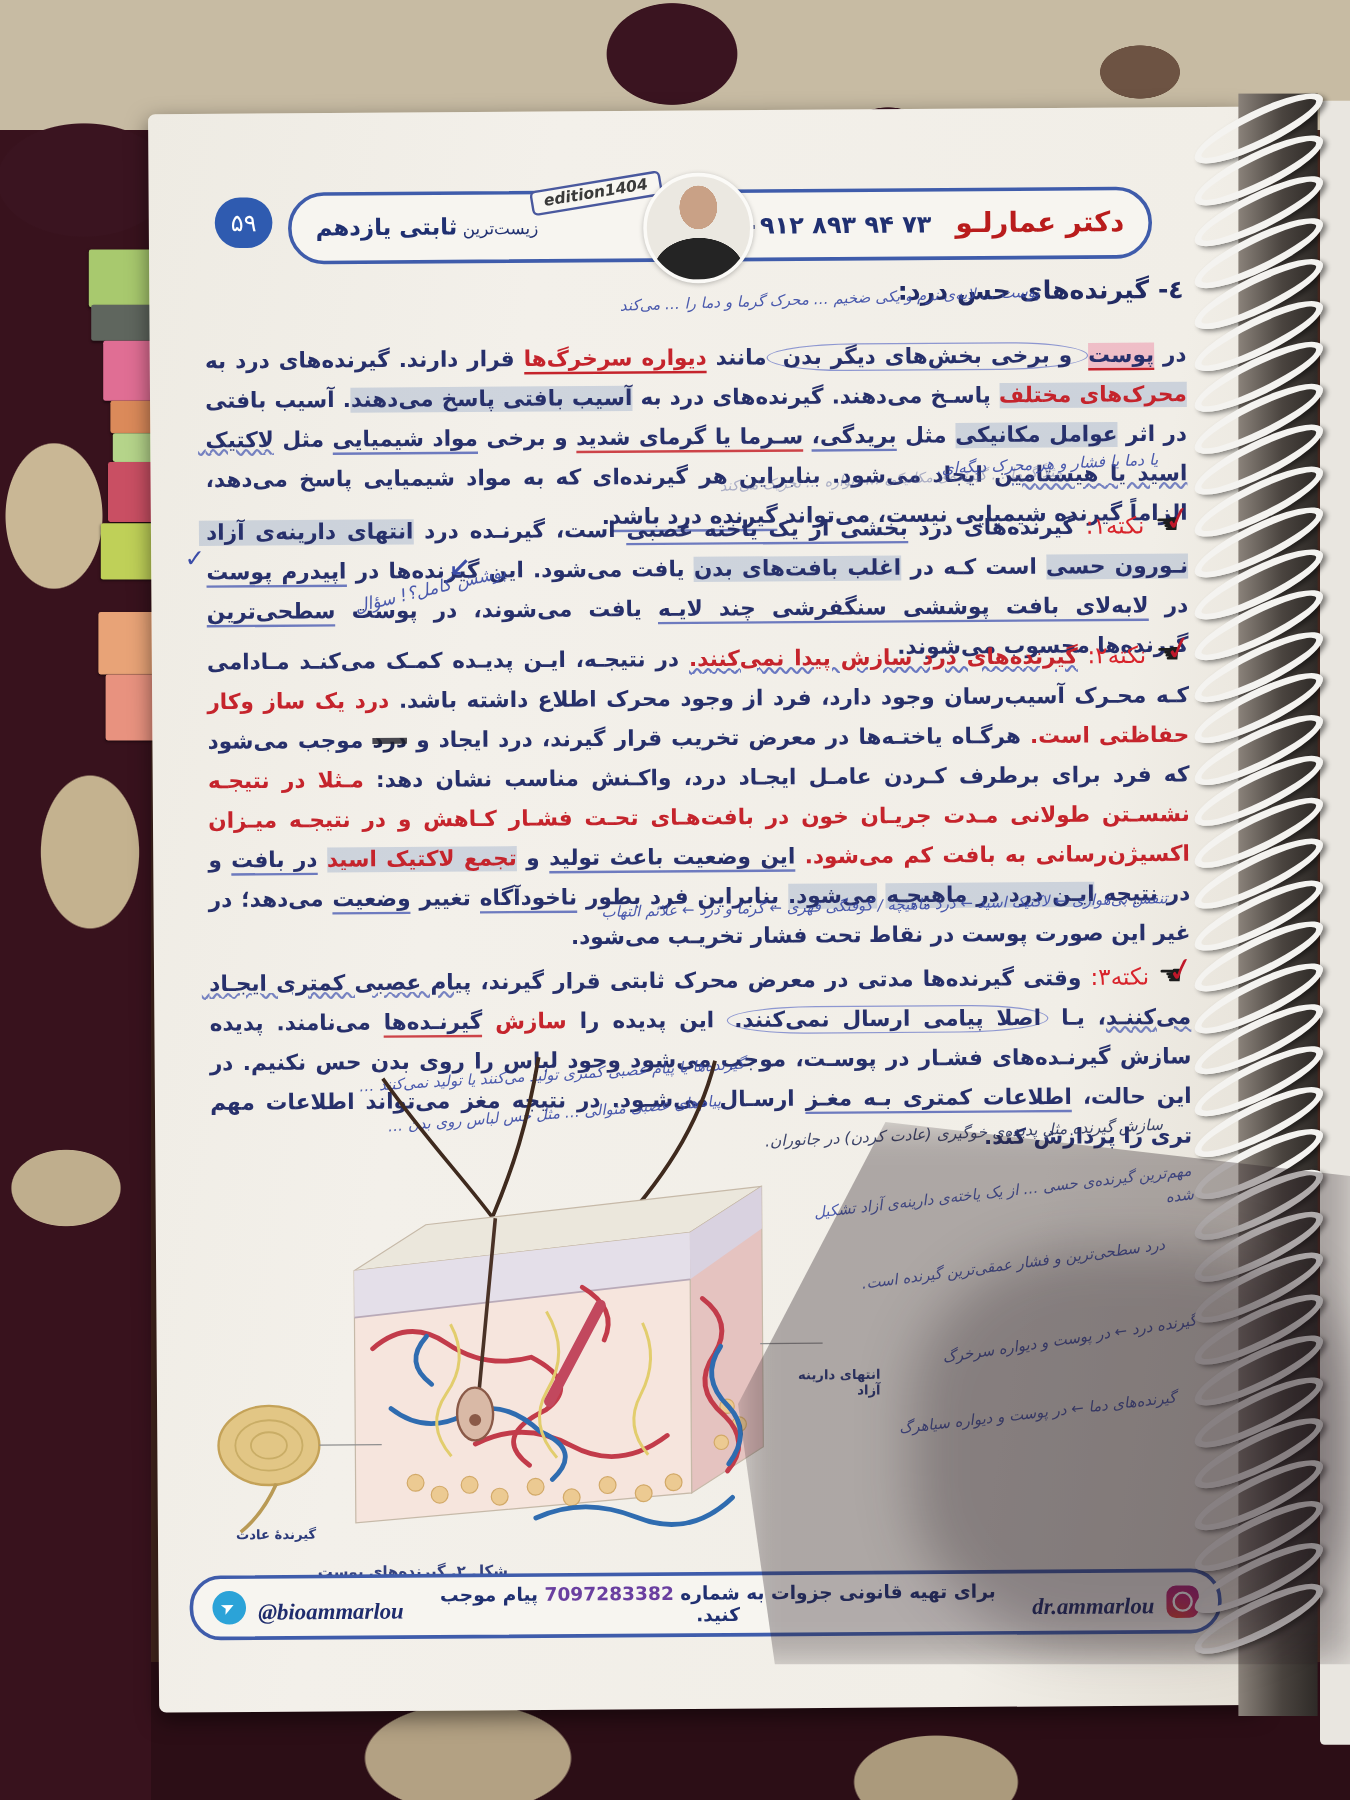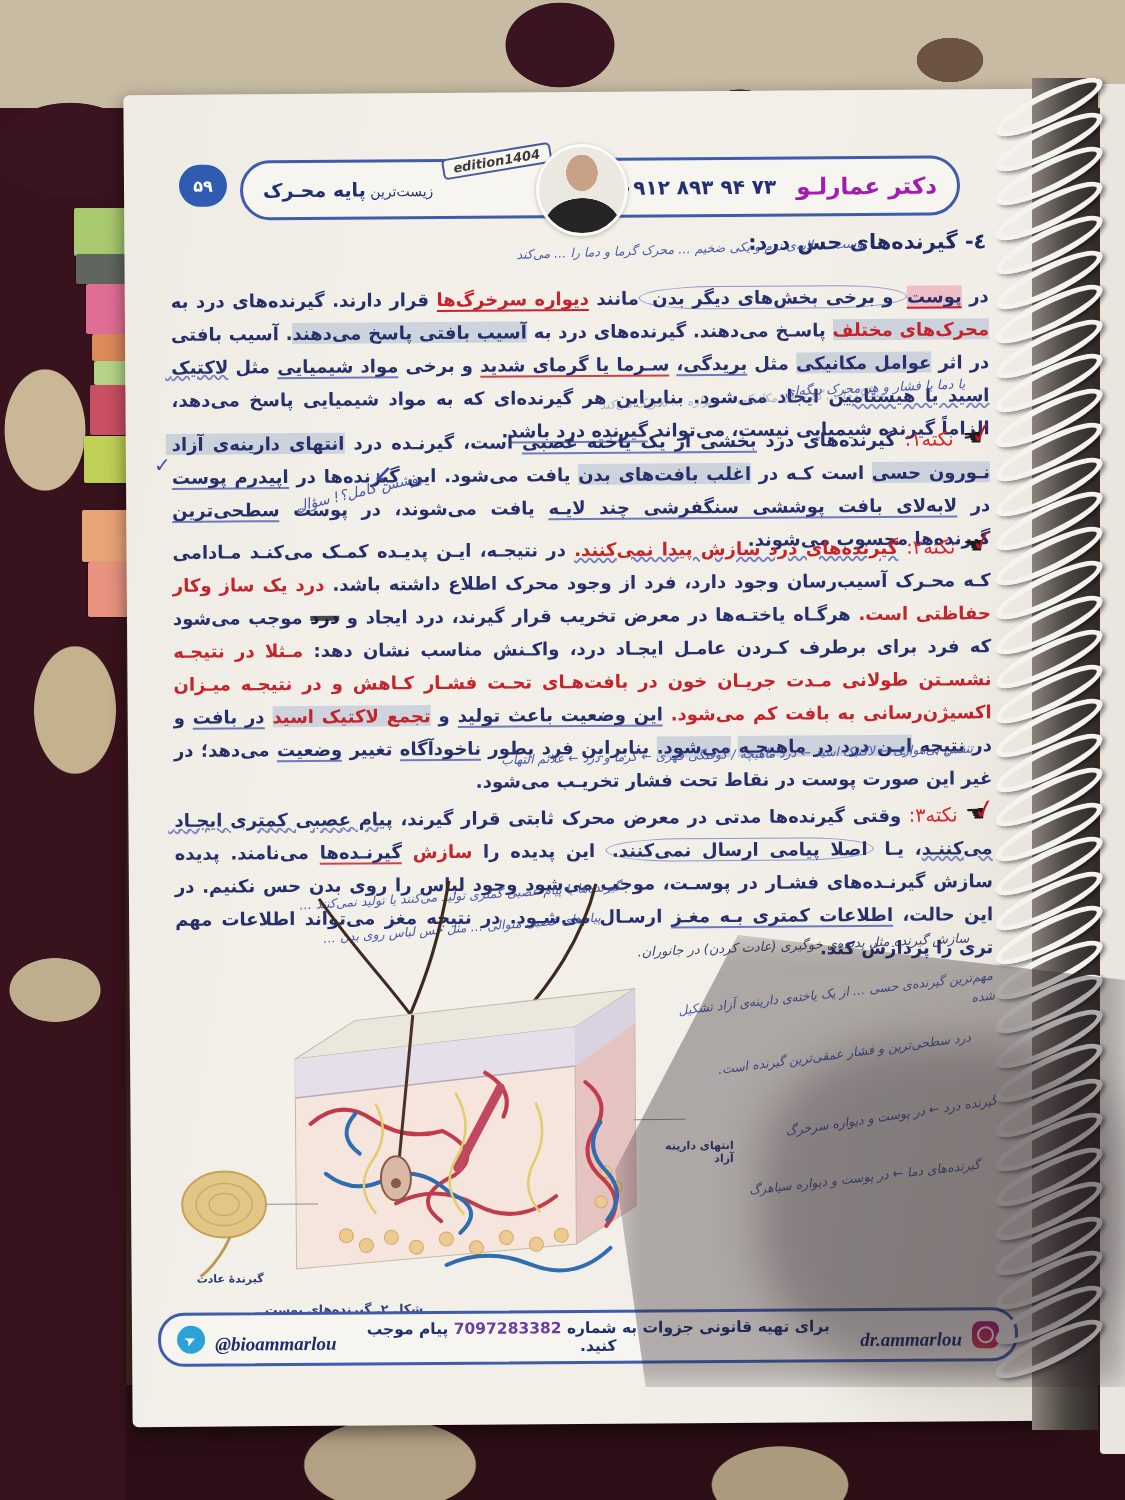--- a/index.html
+++ b/index.html
@@ -27,27 +27,27 @@
 
   
   .page{position:absolute;left:128px;top:92px;width:916px;height:1332px;
     background:linear-gradient(100deg,#eeebe3 0%,#f3f0ea 30%,#f1eee7 78%,#e3ded4 100%);
     border-radius:6px;box-shadow:0 6px 18px rgba(0,0,0,.5);transform:rotate(-.4deg);}
 
   
   .hdr-pill{position:absolute;left:116px;right:80px;top:66px;height:54px;border:3px solid #3f5cab;
     border-radius:30px;background:#f7f5f0;direction:rtl;display:flex;align-items:center;
     padding:0 20px;gap:14px;}
-  .hdr-name{font-weight:800;font-size:23px;color:#a21caf;}
+  .hdr-name{font-weight:800;font-size:23px;color:#b91c1c;}
   .hdr-phone{font-weight:800;font-size:20px;color:#203071;direction:ltr;margin-right:6px;}
   .hdr-spacer{flex:1;}
   .hdr-subj{color:#203071;font-size:14px;}
   .hdr-subj b{font-size:19px;font-weight:800;}
   .badge59{position:absolute;left:55px;top:70px;width:48px;height:42px;border-radius:21px;
-    background:#2f5bb0;color:#fff;font-weight:700;font-size:16px;display:flex;
+    background:#2f5bb0;color:#fff;font-weight:400;font-size:20px;display:flex;
     align-items:center;justify-content:center;}
   .photo{position:absolute;left:50%;top:52px;transform:translateX(-50%);width:86px;height:86px;
     border-radius:50%;border:3px solid #fbfaf7;box-shadow:0 1px 4px rgba(0,0,0,.25);
     background:
       radial-gradient(26px 30px at 50% 30%, #c9a186 60%, transparent 61%),
       radial-gradient(62px 46px at 50% 92%, #242424 60%, transparent 61%),
       #ebe8e1;}
   .stamp{position:absolute;left:318px;top:58px;transform:rotate(-9deg);border:2px solid #49589e;
     border-radius:5px;padding:1px 9px;font-style:italic;font-weight:800;font-size:13px;
     color:#3a3a3a;background:#f8f6f1;}
@@ -137,21 +137,21 @@
 
   <div class="page">
 
     <div class="badge59">۵۹</div>
     <div class="hdr-pill">
       <span class="hdr-name">دکتر عمارلـو</span>
       <span class="hdr-phone">۰۹۱۲ ۸۹۳ ۹۴ ۷۳</span>
       <span class="hdr-spacer"></span>
       <span class="hdr-subj">
         <span>زیست‌ترین</span>
-        <b>پایه محـرک</b>
+        <b>ثابتی یازدهم</b>
       </span>
     </div>
     <div class="stamp">edition1404</div>
     <div class="photo"></div>
 
     <div class="title">٤- گیرنده‌های حس درد:</div>
 
     <div class="hw" style="left:77px;top:152px;width:665px;transform:rotate(-1.5deg);font-size:12.5px;">پوست … لایه‌ی نرم و یکی ضخیم … محرک گرما و دما را … می‌کند</div>
 
     <div class="para" style="top:190px;"><span class="seg">در </span><span class="seg hlp">پوست</span><span class="seg circ"> و برخی بخش‌های دیگر بدن </span><span class="seg">مانند </span><span class="seg ru">دیواره سرخرگ‌ها</span><span class="seg"> قرار دارند. گیرنده‌های درد به </span><span class="seg rhl">محرک‌های مختلف</span><span class="seg"> پاسـخ می‌دهند. گیرنده‌های درد به </span><span class="seg hl">آسیب بافتی پاسخ می‌دهند</span><span class="seg">. آسیب بافتی در اثر </span><span class="seg hl">عوامل مکانیکی</span><span class="seg"> مثل </span><span class="seg u">بریدگی،</span><span class="seg"> </span><span class="seg ur">سـرما یا گرمای شدید</span><span class="seg"> و برخی </span><span class="seg u">مواد شیمیایی</span><span class="seg"> مثل </span><span class="seg uw">لاکتیک اسید یا هیستامین</span><span class="seg"> ایجاد می‌شود. بنابراین هر گیرنده‌ای که به مواد شیمیایی پاسخ می‌دهد، الزاماً گیرنده شیمیایی نیست، می‌تواند </span><span class="seg u">گیرنده درد باشد</span><span class="seg">.</span></div>

